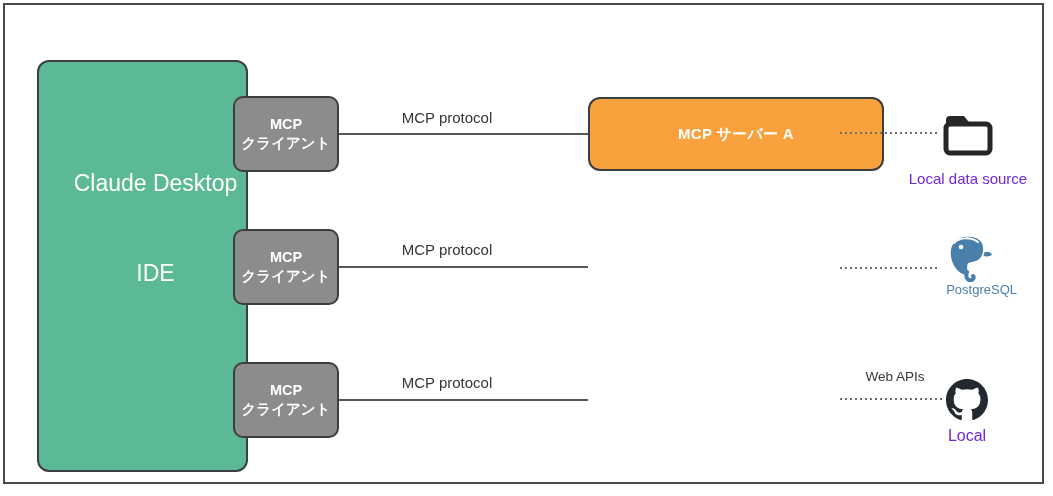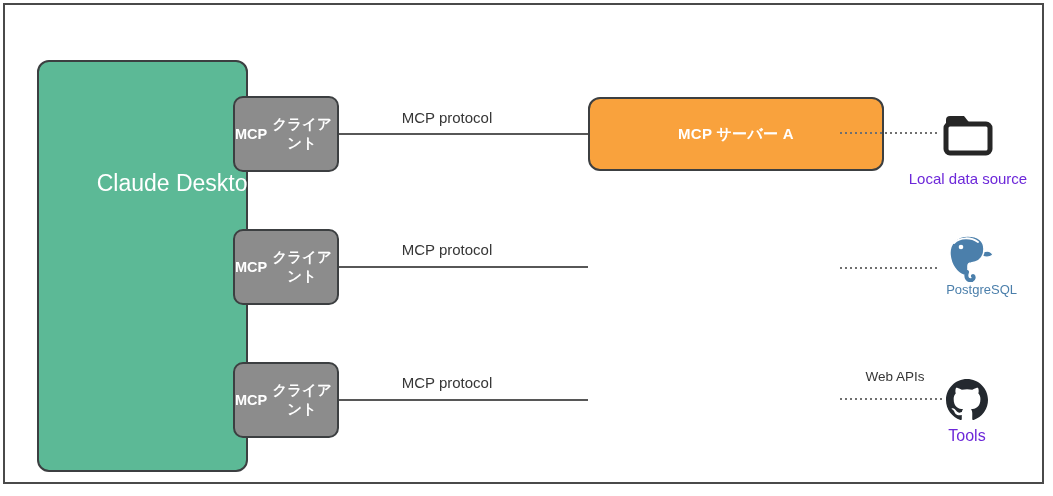--- a/index.html
+++ b/index.html
@@ -5,24 +5,24 @@
   html,body{margin:0;padding:0;background:#fff;}
   .canvas{position:relative;width:1053px;height:496px;background:#ffffff;
     font-family:"Liberation Sans","DejaVu Sans",sans-serif;overflow:hidden;}
   .canvas *{box-sizing:border-box;}
   .frame{position:absolute;left:3px;top:3px;width:1041px;height:481px;border:2px solid #4a4a4a;}
   .title{position:absolute;left:37px;top:24px;width:211px;text-align:center;
     font-size:22px;color:#2d2d2d;}
   .host{position:absolute;left:37px;top:60px;width:211px;height:412px;
     background:var(--host-fill,#5CB996);border:2px solid var(--outline,#3C3F41);border-radius:12px;z-index:1;}
   .host-label{position:absolute;left:37px;width:237px;text-align:center;color:#ffffff;
-    font-size:23px;z-index:3;margin-left:23px;}
+    font-size:23px;z-index:3;}
   .client{position:absolute;left:233px;width:106px;height:76px;
     background:var(--client-fill,#8C8C8C);border:2px solid var(--outline,#3C3F41);border-radius:10px;
-    display:flex;flex-direction:row;align-items:center;justify-content:center;
+    display:flex;flex-direction:column;align-items:center;justify-content:center;
     color:#fff;font-weight:bold;font-size:14.5px;line-height:1.3;z-index:2;text-align:center;}
   .hline{position:absolute;left:339px;width:249px;height:0;border-top:2px solid #575757;}
   .proto-label{position:absolute;left:332px;width:230px;text-align:center;
     font-size:15px;color:#363636;}
   .server{position:absolute;left:588px;width:296px;height:74px;
     background:var(--server-fill,#F9A23D);border:2px solid var(--outline,#3C3F41);border-radius:12px;
     display:flex;align-items:center;justify-content:center;
     color:#fff;font-weight:bold;font-size:15px;letter-spacing:.3px;}
   .dotline{position:absolute;height:2px;
     background-image:repeating-linear-gradient(90deg,#6f6f6f 0 2px,transparent 2px 5px);}
@@ -34,20 +34,21 @@
 </style>
 </head>
 <body>
 
 <div class="canvas">
   <div class="frame"></div>
 
 
   <div class="host"></div>
   <div class="host-label" style="top:170px">Claude Desktop</div>
+  <div class="host-label" style="top:260px">IDE</div>
 
   <div class="client" style="top:96px">
     <span>MCP</span>
     <span>クライアント</span>
   </div>
   <div class="hline" style="top:133px"></div>
   <div class="proto-label" style="top:109px">MCP protocol</div>
   <div class="server" style="top:97px">
     <span>MCP サーバー A</span>
   </div>
@@ -84,14 +85,14 @@
   </div>
   <div class="hline" style="top:399px"></div>
   <div class="proto-label" style="top:374px">MCP protocol</div>
   <div class="webapis-label">Web APIs</div>
   <div class="dotline" style="left:840px;top:398px;width:104px"></div>
   <div class="icon" style="left:946px;top:379px">
     <svg width="42" height="42" viewBox="0 0 16 16">
       <path fill="#24292F" d="M8 0C3.58 0 0 3.58 0 8c0 3.54 2.29 6.53 5.47 7.59.4.07.55-.17.55-.38 0-.19-.01-.82-.01-1.49-2.01.37-2.53-.49-2.69-.94-.09-.23-.48-.94-.82-1.13-.28-.15-.68-.52-.01-.53.63-.01 1.08.58 1.23.82.72 1.21 1.87.87 2.33.66.07-.52.28-.87.51-1.07-1.78-.2-3.64-.89-3.64-3.95 0-.87.31-1.59.82-2.15-.08-.2-.36-1.02.08-2.12 0 0 .67-.21 2.2.82.64-.18 1.32-.27 2-.27s1.36.09 2 .27c1.53-1.04 2.2-.82 2.2-.82.44 1.1.16 1.92.08 2.12.51.56.82 1.27.82 2.15 0 3.07-1.87 3.75-3.65 3.95.29.25.54.73.54 1.48 0 1.07-.01 1.93-.01 2.2 0 .21.15.46.55.38A8.01 8.01 0 0 0 16 8c0-4.42-3.58-8-8-8z"></path>
     </svg>
   </div>
-  <div class="target-label" style="left:917px;top:427px;width:100px;font-size:16px">Tools</div>
+  <div class="target-label" style="left:917px;top:427px;width:100px;font-size:16px">Local</div>
 </div>
 
 </body></html>

